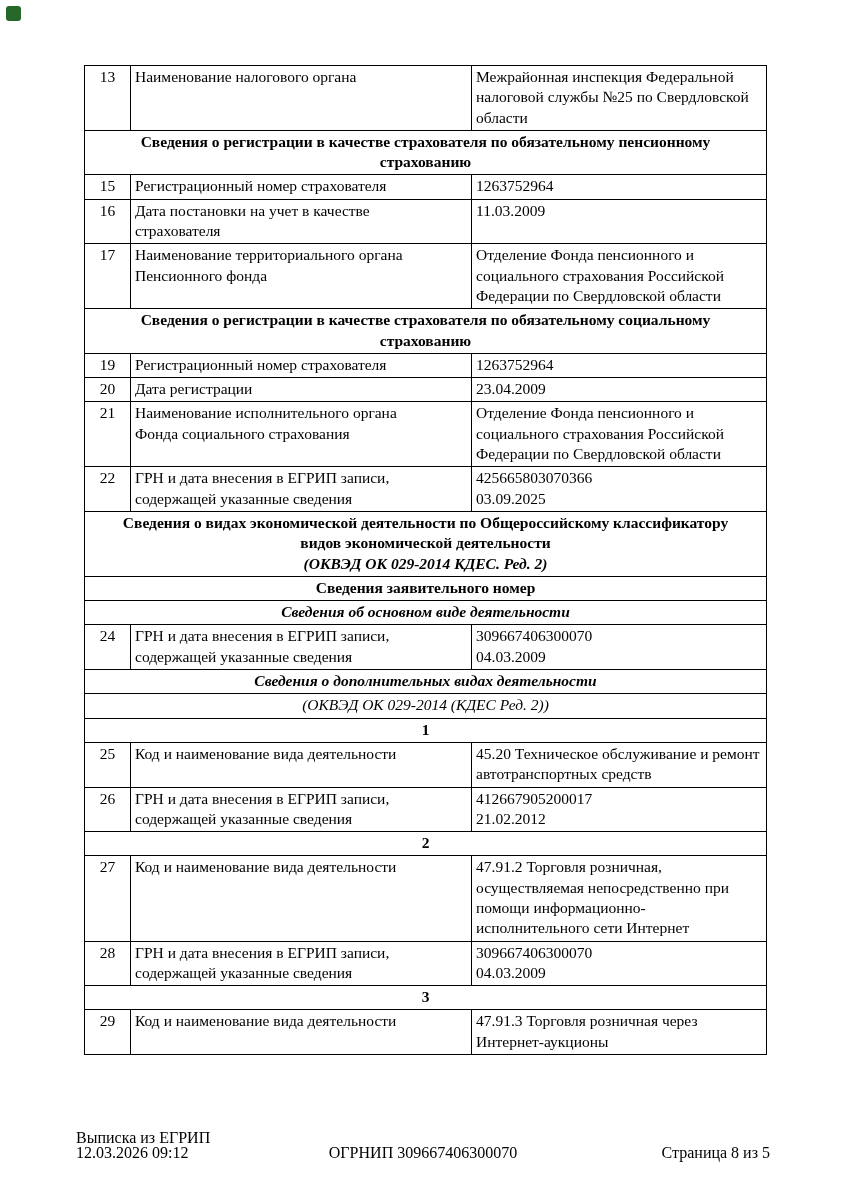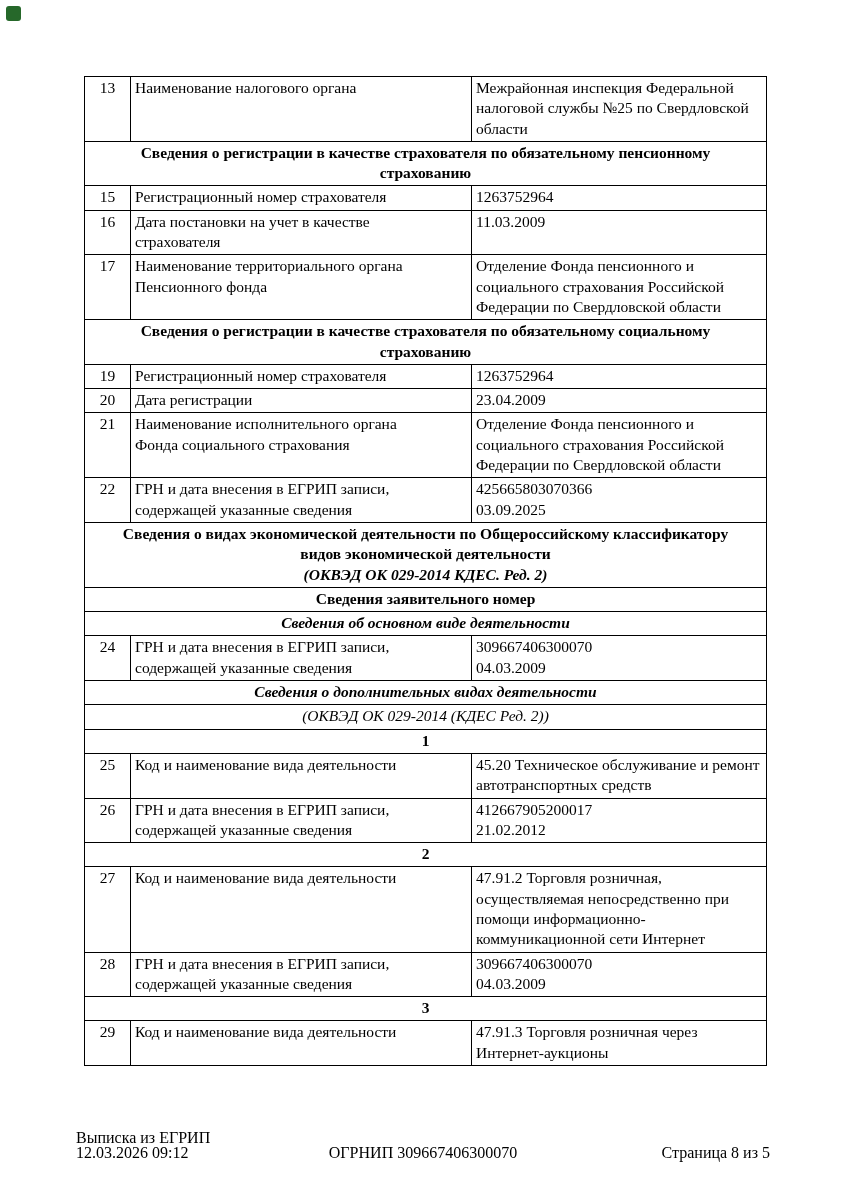--- a/index.html
+++ b/index.html
@@ -20,21 +20,21 @@
     left: 6px;
     top: 6px;
     width: 15px;
     height: 15px;
     border-radius: 3px;
     background: #26682a;
   }
   table.doc-table {
     position: absolute;
     left: 84px;
-    top: 76px;
+    top: 65px;
     width: 682px;
     border-collapse: collapse;
     table-layout: fixed;
   }
   .doc-table td {
     border: 1.5px solid #000000;
     font-size: 15.5px;
     line-height: 20.3px;
     vertical-align: top;
     padding: 1px 3px 2px 3px;
@@ -201,21 +201,21 @@
       </tr>
       <tr>
         <td colspan="3" class="section-cell"><div class="bold">2</div></td>
       </tr>
       <tr>
         <td class="num-cell">27</td>
         <td class="label-cell">Код и наименование вида деятельности</td>
         <td class="value-cell">47.91.2 Торговля розничная,
 осуществляемая непосредственно при
 помощи информационно-
-коммуникационной сети Интернет</td>
+исполнительного сети Интернет</td>
       </tr>
       <tr>
         <td class="num-cell">28</td>
         <td class="label-cell">ГРН и дата внесения в ЕГРИП записи,
 содержащей указанные сведения</td>
         <td class="value-cell">309667406300070
 04.03.2009</td>
       </tr>
       <tr>
         <td colspan="3" class="section-cell"><div class="bold">3</div></td>

